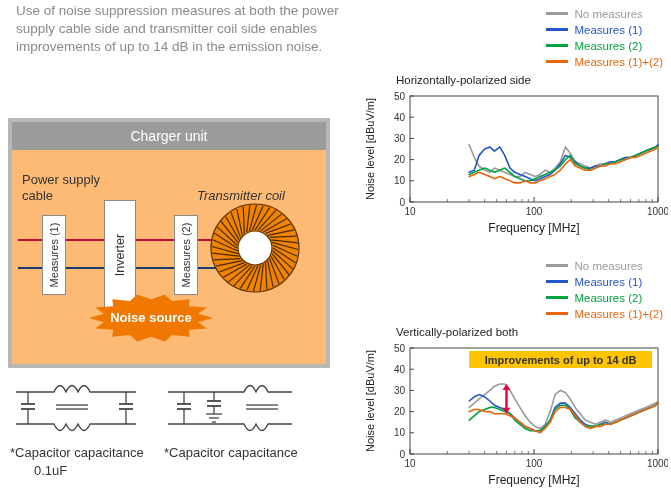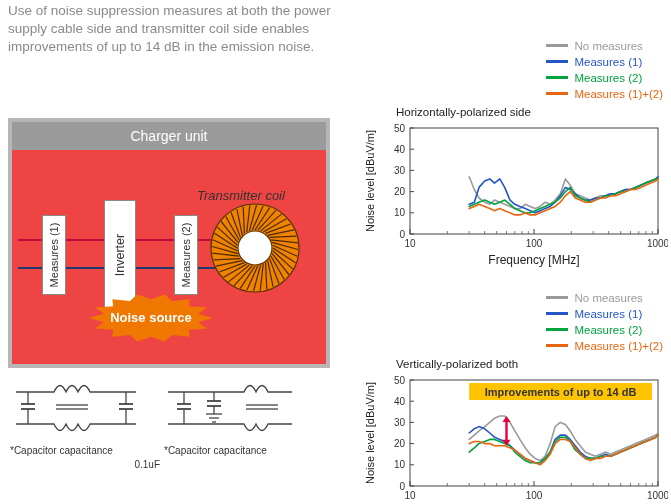--- a/index.html
+++ b/index.html
@@ -1,48 +1,48 @@
 <!DOCTYPE html>
 <html><head>
 <meta charset="utf-8">
 <style>
   html,body{margin:0;padding:0;background:#fff;}
   .canvas{position:relative;width:671px;height:504px;background:#ffffff;overflow:hidden;
           font-family:"Liberation Sans",sans-serif;}
-  .intro{position:absolute;left:8px;top:2px;width:326px;margin:0;font-size:13.5px;
+  .intro{position:absolute;left:16px;top:2px;width:326px;margin:0;font-size:13.5px;
          line-height:1.33;color:#8a8a8a;}
   
   .charger{position:absolute;left:8px;top:118px;width:322px;height:250px;
-           border:4px solid #b7b7b7;box-sizing:border-box;background:#ef4444;}
+           border:4px solid #b7b7b7;box-sizing:border-box;background:#fdba74;}
   .charger-header{height:28px;background:#9b9b9b;color:#fff;font-size:14px;
                   display:flex;align-items:center;justify-content:center;}
   .charger-body{position:relative;width:314px;height:214px;}
   #wires-svg{position:absolute;left:0;top:0;}
   .lbl{position:absolute;font-size:13px;color:#333;line-height:1.2;}
   .lbl-ps{left:10px;top:22px;width:98px;}
   .lbl-tc{left:185px;top:38px;width:125px;font-style:italic;}
   .vbox{position:absolute;background:#fff;border:1px solid #8a8a8a;box-sizing:border-box;
         display:flex;align-items:center;justify-content:center;z-index:1;}
   .vbox span{transform:rotate(-90deg);white-space:nowrap;font-size:11px;color:#333;}
   .box-m1{left:30px;top:65px;width:24px;height:80px;}
   .box-inv{left:92px;top:50px;width:32px;height:110px;}
   .box-inv span{font-size:12.5px;}
   .box-m2{left:162px;top:65px;width:24px;height:80px;}
   #noise-svg{position:absolute;left:74px;top:141px;z-index:2;}
   #noise-svg text{fill:#fff;font-size:13px;font-weight:bold;}
   
   .schematic{position:absolute;}
   .s1{left:8px;top:378px;}
   .s2{left:160px;top:378px;}
-  .caption{position:absolute;font-size:10px;color:#333;line-height:1.35;text-align:left;}
+  .caption{position:absolute;font-size:13px;color:#333;line-height:1.35;text-align:left;}
   .c1{left:10px;top:444px;width:150px;}
   .c2{left:164px;top:444px;width:160px;}
-  .cap-value{padding-left:24px;text-align:right;}
+  .cap-value{padding-left:24px;}
   
-  .chart-block{position:absolute;left:340px;width:331px;height:252px;margin-top:32px;}
+  .chart-block{position:absolute;left:340px;width:331px;height:252px;}
   .cb1{top:0;} .cb2{top:252px;}
   .legend{position:absolute;top:6px;right:8px;display:flex;flex-direction:column;gap:1px;}
   .legend-row{display:flex;align-items:center;gap:6px;height:15px;}
   .legend-swatch{width:22px;height:3px;display:inline-block;}
   .legend-label{font-size:11.5px;}
   .chart-title{position:absolute;left:56px;top:74px;font-size:11.5px;color:#222;}
   .plot{position:absolute;left:22px;top:90px;}
   svg text{font-family:"Liberation Sans",sans-serif;}
 </style>
 </head>
@@ -94,20 +94,21 @@
           <line x1="248.6" y1="80.9" x2="269.5" y2="64.1" stroke="#4a2a00" stroke-width="1.2"></line>
           <line x1="251.2" y1="82.0" x2="274.5" y2="68.7" stroke="#4a2a00" stroke-width="1.2"></line>
           <line x1="253.6" y1="83.4" x2="278.7" y2="74.0" stroke="#4a2a00" stroke-width="1.2"></line>
           <line x1="255.7" y1="85.3" x2="282.0" y2="79.9" stroke="#4a2a00" stroke-width="1.2"></line>
           <line x1="257.6" y1="87.4" x2="284.3" y2="86.2" stroke="#4a2a00" stroke-width="1.2"></line>
           <line x1="259.0" y1="89.8" x2="285.7" y2="92.8" stroke="#4a2a00" stroke-width="1.2"></line>
           <line x1="260.1" y1="92.4" x2="286.0" y2="99.5" stroke="#4a2a00" stroke-width="1.2"></line>
           <line x1="260.8" y1="95.2" x2="285.2" y2="106.2" stroke="#4a2a00" stroke-width="1.2"></line>
           <circle cx="243" cy="98" r="17" fill="#ffffff" stroke="#5a3200" stroke-width="1.2"></circle>
         </svg>
+      <div class="lbl lbl-ps">Power supply cable</div>
       <div class="lbl lbl-tc">Transmitter coil</div>
       <div class="vbox box-m1">
           <span>Measures (1)</span>
         </div>
       <div class="vbox box-inv">
           <span>Inverter</span>
         </div>
       <div class="vbox box-m2">
           <span>Measures (2)</span>
         </div>

